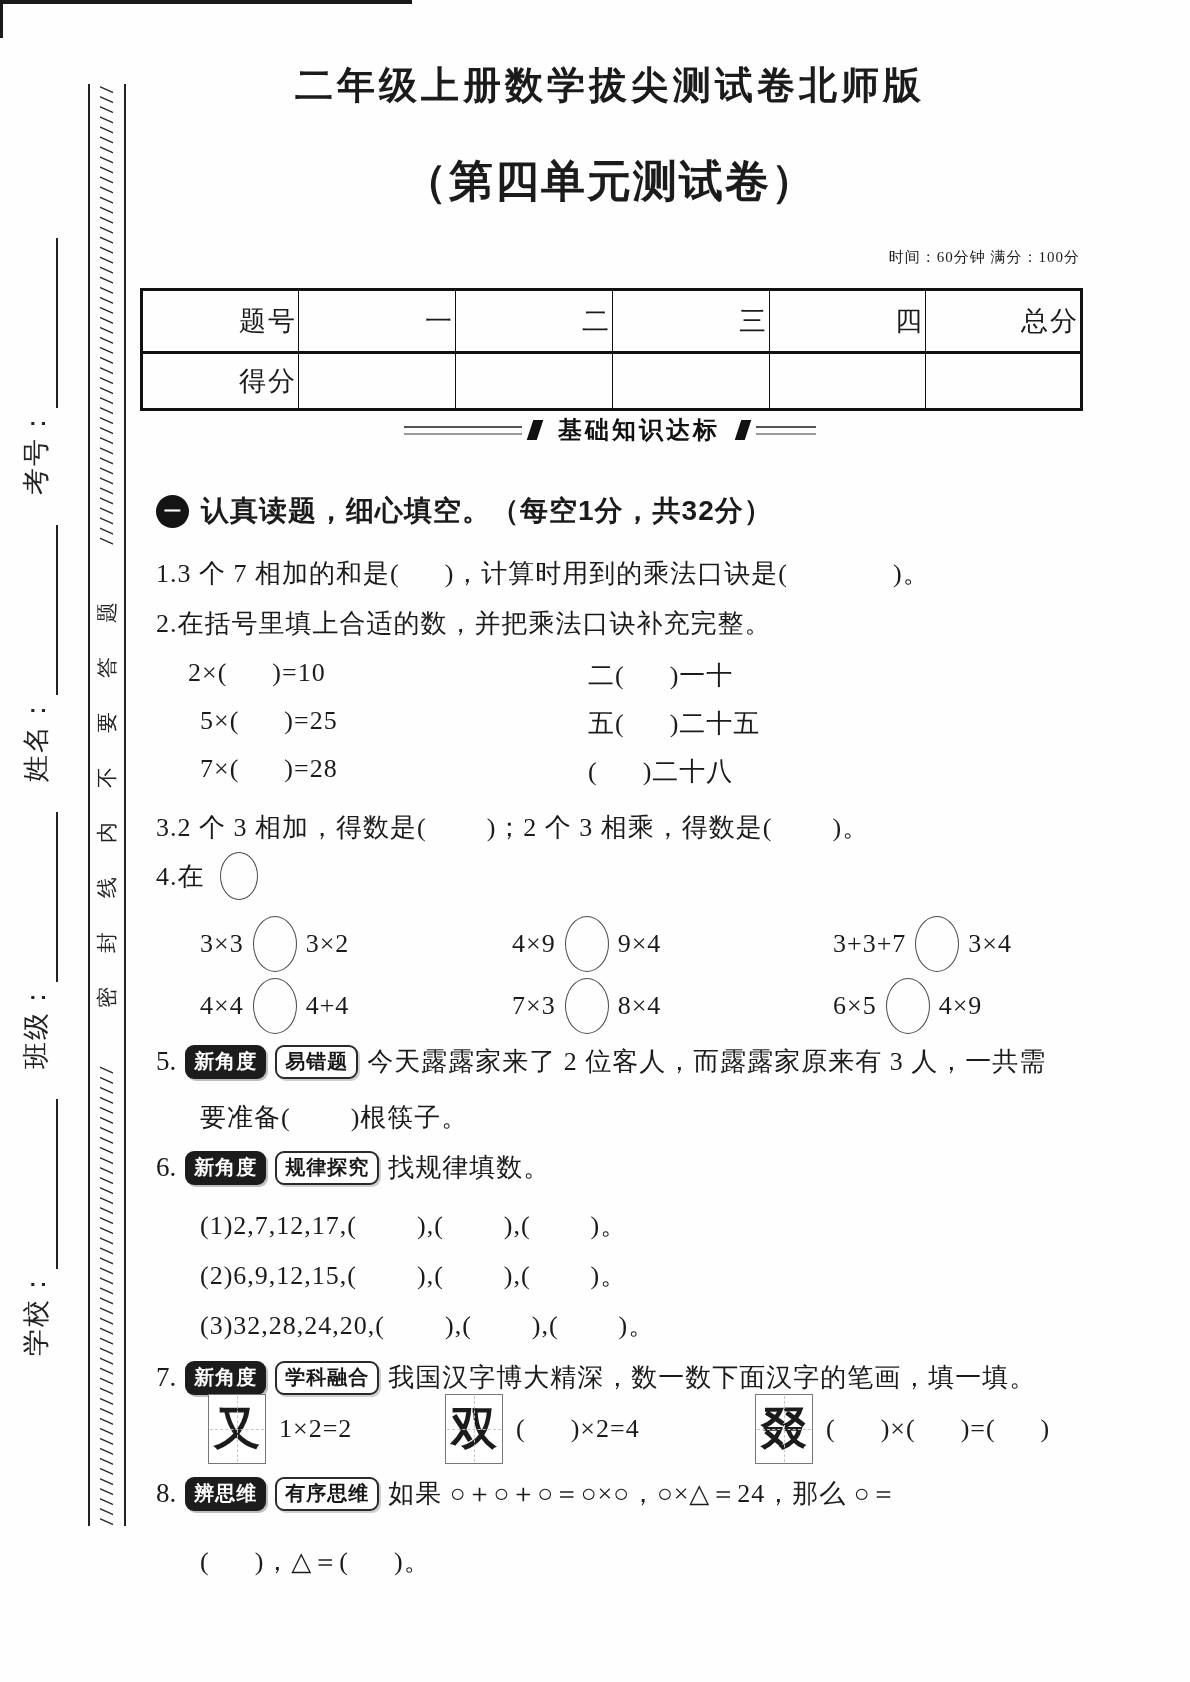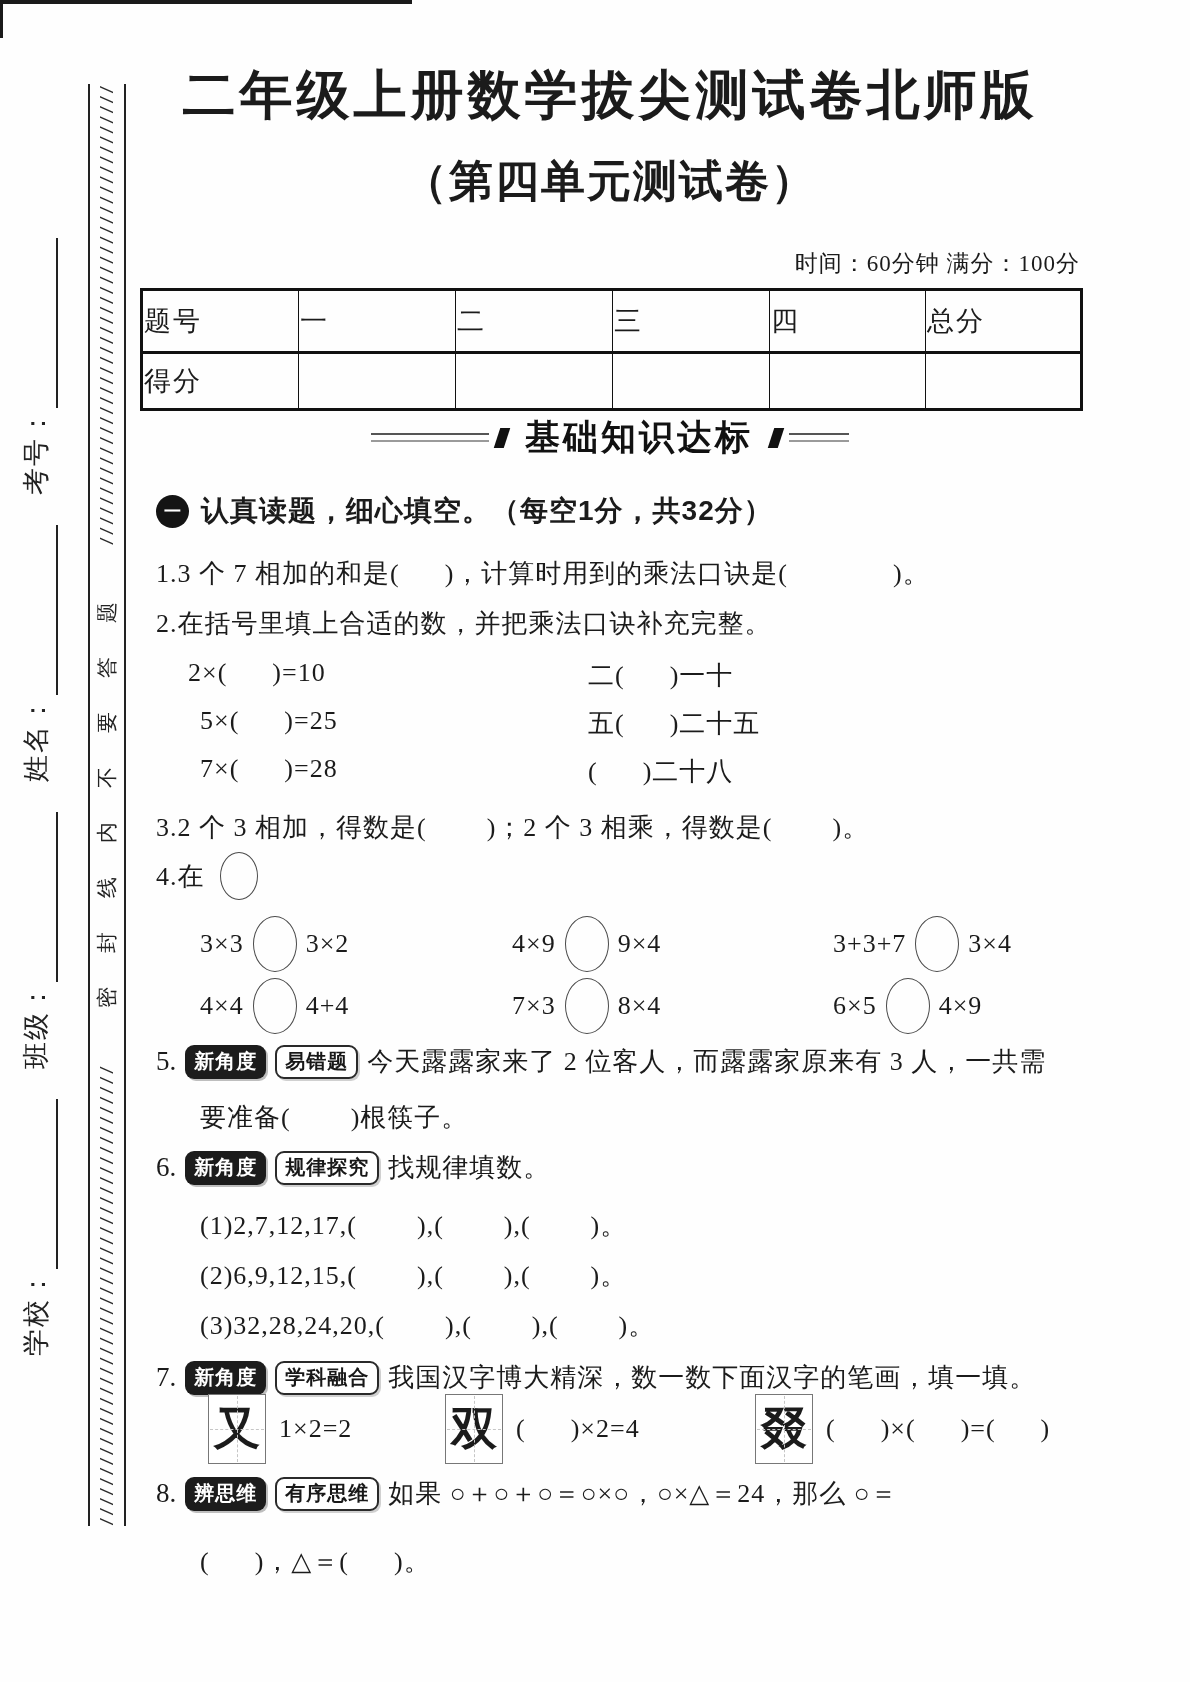--- a/index.html
+++ b/index.html
@@ -34,43 +34,43 @@
     font-family:"DejaVu Sans Mono",monospace;font-size:15px;color:#2b2b2b;
     letter-spacing:1px;flex:0 1 auto;overflow:hidden;white-space:nowrap;
   }
   .seal-text{
     font-size:21px;color:#222;letter-spacing:34px;white-space:nowrap;
     padding-left:34px;flex:0 0 auto;
   }
 
   
   .title{left:140px;top:60px;width:940px;text-align:center;
-    font-size:53px;font-weight:bold;letter-spacing:4px;}
+    font-size:38px;font-weight:bold;letter-spacing:4px;}
   .subtitle{left:140px;top:152px;width:940px;text-align:center;
     font-size:44px;font-weight:bold;letter-spacing:2px;}
-  .time-info{right:110px;top:248px;font-size:23px;letter-spacing:1px;}
+  .time-info{right:110px;top:248px;font-size:15px;letter-spacing:1px;}
 
   
   table.score{
     position:absolute;left:140px;top:288px;width:940px;
     border-collapse:collapse;table-layout:fixed;
     border:3px solid #111;
   }
   table.score th,table.score td{
-    border:1.5px solid #111;text-align:left;font-weight:normal;
+    border:1.5px solid #111;text-align:right;font-weight:normal;
     font-size:27px;letter-spacing:2px;
   }
   table.score thead th{height:58px;border-bottom:3px solid #111;}
   table.score tbody td{height:52px;}
 
   
   .banner{left:140px;top:414px;width:940px;display:flex;align-items:center;justify-content:center;}
   .banner-text{
     font-family:"Liberation Sans","DejaVu Sans",sans-serif;
-    font-size:35px;font-weight:bold;letter-spacing:3px;color:#111;margin:0 10px;
+    font-size:24px;font-weight:bold;letter-spacing:3px;color:#111;margin:0 10px;
   }
   .dline{width:118px;height:5px;border-top:2px solid #555;border-bottom:2px solid #9a9a9a;}
   .dline.short{width:60px;}
   .dmark{width:10px;height:20px;background:#111;transform:skewX(-18deg);margin:0 8px;}
 
   
   .part-head{left:156px;top:492px;display:flex;align-items:center;gap:12px;}
   .num-circle{
     width:33px;height:33px;border-radius:50%;background:#141414;color:#fff;
     display:inline-flex;align-items:center;justify-content:center;

